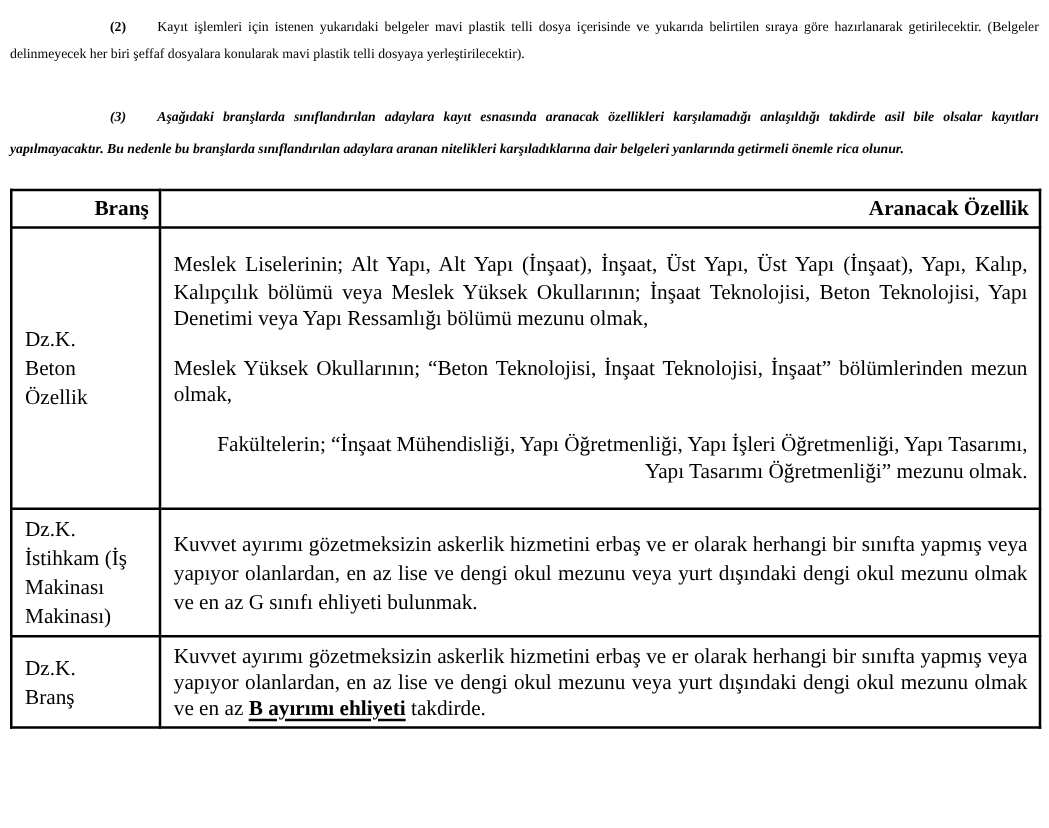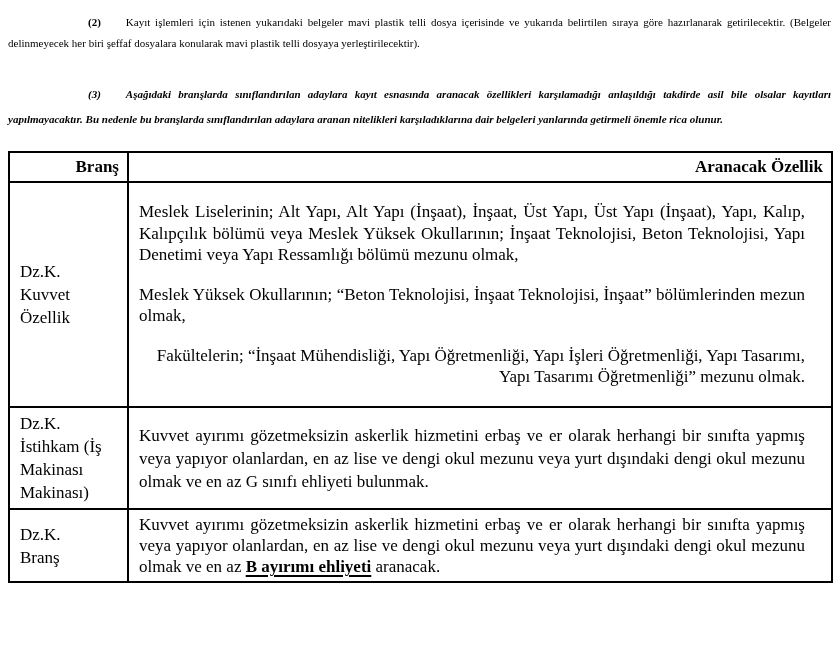--- a/index.html
+++ b/index.html
@@ -52,21 +52,21 @@
     height: 17px;
     margin-top: 24px;
   }
   td.brans-cell {
     padding: 4px 4px 4px 10px;
     line-height: 23px;
     vertical-align: middle;
     margin-top: 16px;
   }
   td.ozellik-cell {
-    padding: 4px 26px 4px 10px;
+    padding: 4px 9px 4px 10px;
     line-height: 21.5px;
     text-align: justify;
   }
   tr.row-1 { height: 225px; }
   tr.row-2 { height: 101px; }
   tr.row-3 { height: 67px; }
   tr.row-2 td.ozellik-cell, tr.row-3 td.ozellik-cell { line-height: 23px; }
   tr.row-3 td.ozellik-cell { line-height: 21px; }
   .cell-para { margin-bottom: 18px; }
   .cell-para:last-child { margin-bottom: 0; }
@@ -94,21 +94,21 @@
     </colgroup>
     <tbody>
         <tr class="row-header">
       <th class="hdr">Branş</th>
       <th class="hdr">Aranacak Özellik</th>
     </tr>
 
     <tr class="row-1">
       <td class="brans-cell">
         <div>Dz.K.</div>
-        <div>Kuvvet</div>
+        <div>Beton</div>
         <div>Özellik</div>
       </td>
       <td class="ozellik-cell">
         <div class="cell-para">Meslek Liselerinin; Alt Yapı, Alt Yapı (İnşaat), İnşaat, Üst Yapı, Üst Yapı (İnşaat), Yapı, Kalıp, Kalıpçılık bölümü veya Meslek Yüksek Okullarının; İnşaat Teknolojisi, Beton Teknolojisi, Yapı Denetimi veya Yapı Ressamlığı bölümü mezunu olmak,</div>
         <div class="cell-para">Meslek Yüksek Okullarının; “Beton Teknolojisi, İnşaat Teknolojisi, İnşaat” bölümlerinden mezun olmak,</div>
         <div class="cell-para no-justify">Fakültelerin; “İnşaat Mühendisliği, Yapı Öğretmenliği, Yapı İşleri Öğretmenliği, Yapı Tasarımı, Yapı Tasarımı Öğretmenliği” mezunu olmak.</div>
       </td>
     </tr>
 
     <tr class="row-2">
@@ -122,19 +122,19 @@
         <span>Kuvvet ayırımı gözetmeksizin askerlik hizmetini erbaş ve er olarak herhangi bir sınıfta yapmış veya yapıyor olanlardan, en az lise ve dengi okul mezunu veya yurt dışındaki dengi okul mezunu olmak ve en az G sınıfı ehliyeti bulunmak.</span>
       </td>
     </tr>
 
     <tr class="row-3">
       <td class="brans-cell">
         <div>Dz.K.</div>
         <div>Branş</div>
       </td>
       <td class="ozellik-cell">
-        <span>Kuvvet ayırımı gözetmeksizin askerlik hizmetini erbaş ve er olarak herhangi bir sınıfta yapmış veya yapıyor olanlardan, en az lise ve dengi okul mezunu veya yurt dışındaki dengi okul mezunu olmak ve en az </span><span class="emph">B ayırımı ehliyeti</span><span> aranacak.</span>
+        <span>Kuvvet ayırımı gözetmeksizin askerlik hizmetini erbaş ve er olarak herhangi bir sınıfta yapmış veya yapıyor olanlardan, en az lise ve dengi okul mezunu veya yurt dışındaki dengi okul mezunu olmak ve en az </span><span class="emph">B ayırımı ehliyeti</span><span> takdirde.</span>
       </td>
     </tr>
   </tbody>
     </table>
 
 </div>
 
 </body></html>

